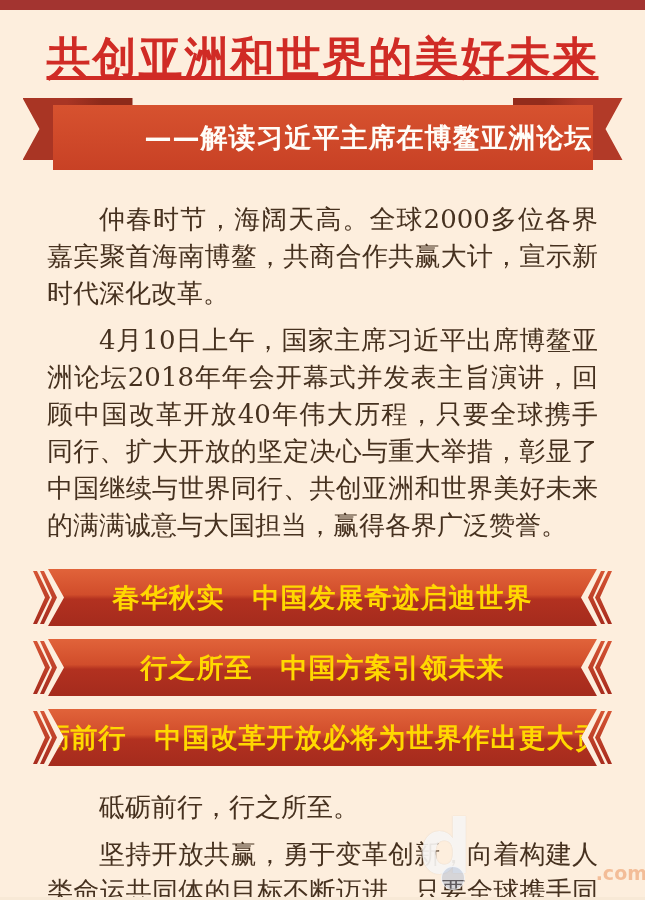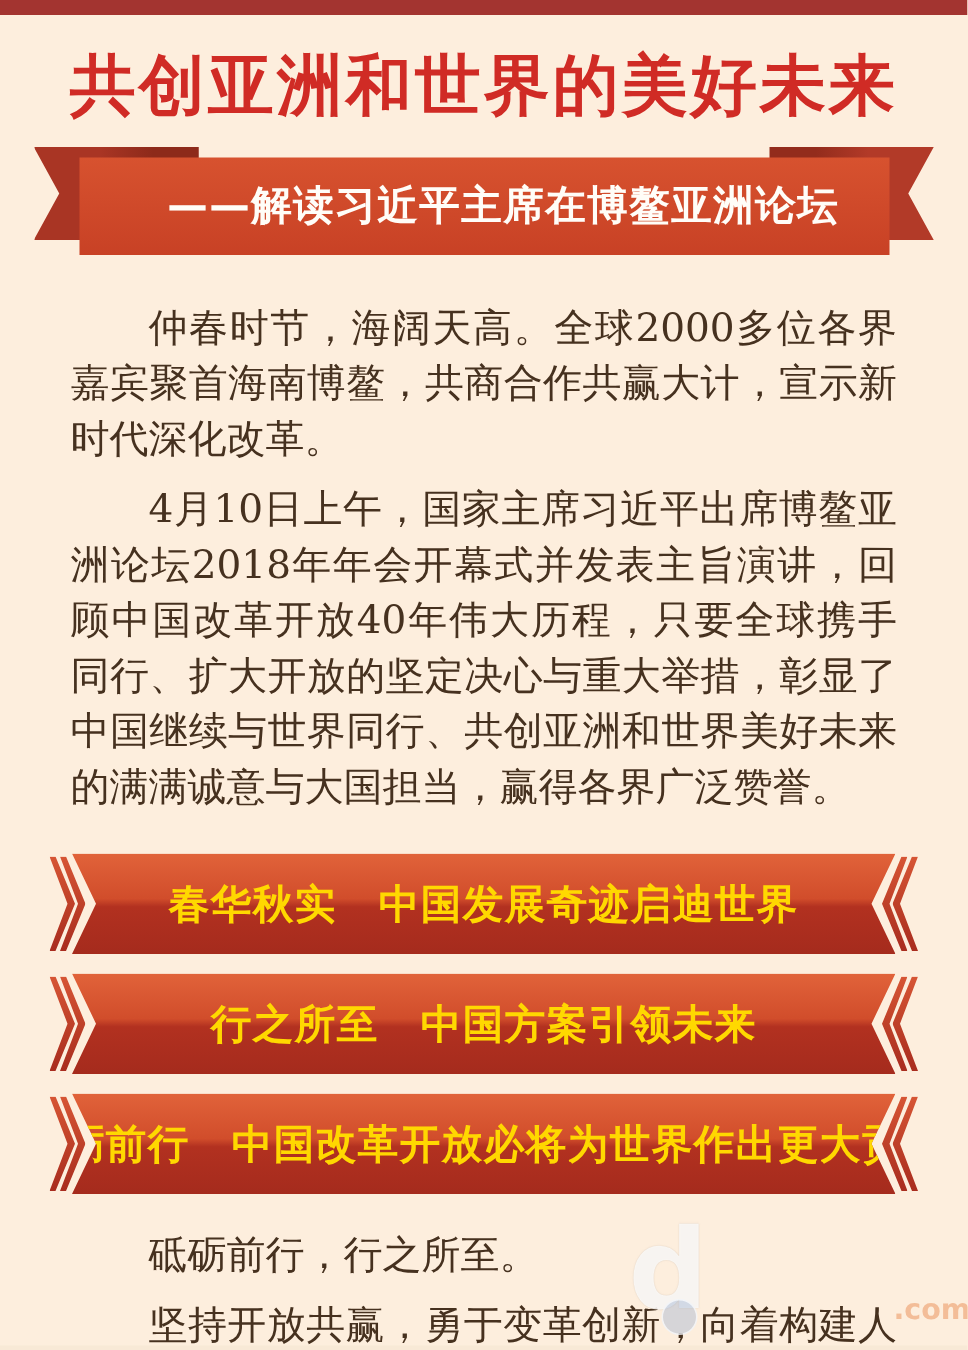--- a/index.html
+++ b/index.html
@@ -16,59 +16,60 @@
   .title {
     margin:22px 10px 0;
     text-align:center;
     font-family:"DejaVu Serif", serif;
     font-weight:bold;
     font-size:44px;
     line-height:52px;
     color:#d02b25;
     letter-spacing:2px;
     white-space:nowrap;
+    text-decoration:underline;
   }
 
   
   .sub-ribbon { position:relative; width:540px; height:65px; margin:21px auto 0; }
   .sub-tail { position:absolute; top:-7px; width:110px; height:62px; }
   .sub-tail.left {
     left:-30px;
     background:linear-gradient(90deg,#a93524 0%,#a93524 40%,#8d2a1a 72%,#8d2a1a 100%);
     clip-path:polygon(0 0,100% 0,100% 100%,0 100%,17px 50%);
   }
   .sub-tail.right {
     right:-30px;
     background:linear-gradient(270deg,#b23a28 0%,#b23a28 40%,#932c1c 72%,#932c1c 100%);
     clip-path:polygon(0 0,100% 0,calc(100% - 17px) 50%,100% 100%,0 100%);
   }
   .sub-body {
     position:absolute; inset:0; z-index:1;
     background:linear-gradient(180deg,#d7522f,#c84125);
-    display:flex; flex-direction:column; align-items:center; justify-content:center;
+    display:flex; flex-direction:column; align-items:flex-end; justify-content:center;
     padding-left:26px; box-sizing:border-box;
   }
   .sub-line {
     font-family:"DejaVu Sans", sans-serif;
     font-weight:bold; font-size:27px; line-height:33px;
     color:#fffdf8; letter-spacing:1px; white-space:nowrap;
   }
 
   
   .para {
     margin:10px 47px 0;
     font-size:26px; line-height:37px;
     color:#46311f;
     text-indent:2em; text-align:justify;
   }
   .para.first { margin-top:31px; }
   .para.closing { margin-top:23px; }
 
   
-  .ribbon { position:relative; height:67px; margin:13px 33px 0; }
+  .ribbon { position:relative; height:57px; margin:13px 33px 0; }
   .ribbon.lead { margin-top:25px; }
   .rb-chev {
     position:absolute; top:2px; bottom:2px; width:17px;
     background:linear-gradient(180deg,#d65534,#a82c1e);
   }
   .rb-chev.l1 { left:0; }
   .rb-chev.l2 { left:7px; }
   .rb-chev.l1, .rb-chev.l2 {
     clip-path:polygon(0 0, 4px 0, 100% 50%, 4px 100%, 0 100%, calc(100% - 5px) 50%);
   }

